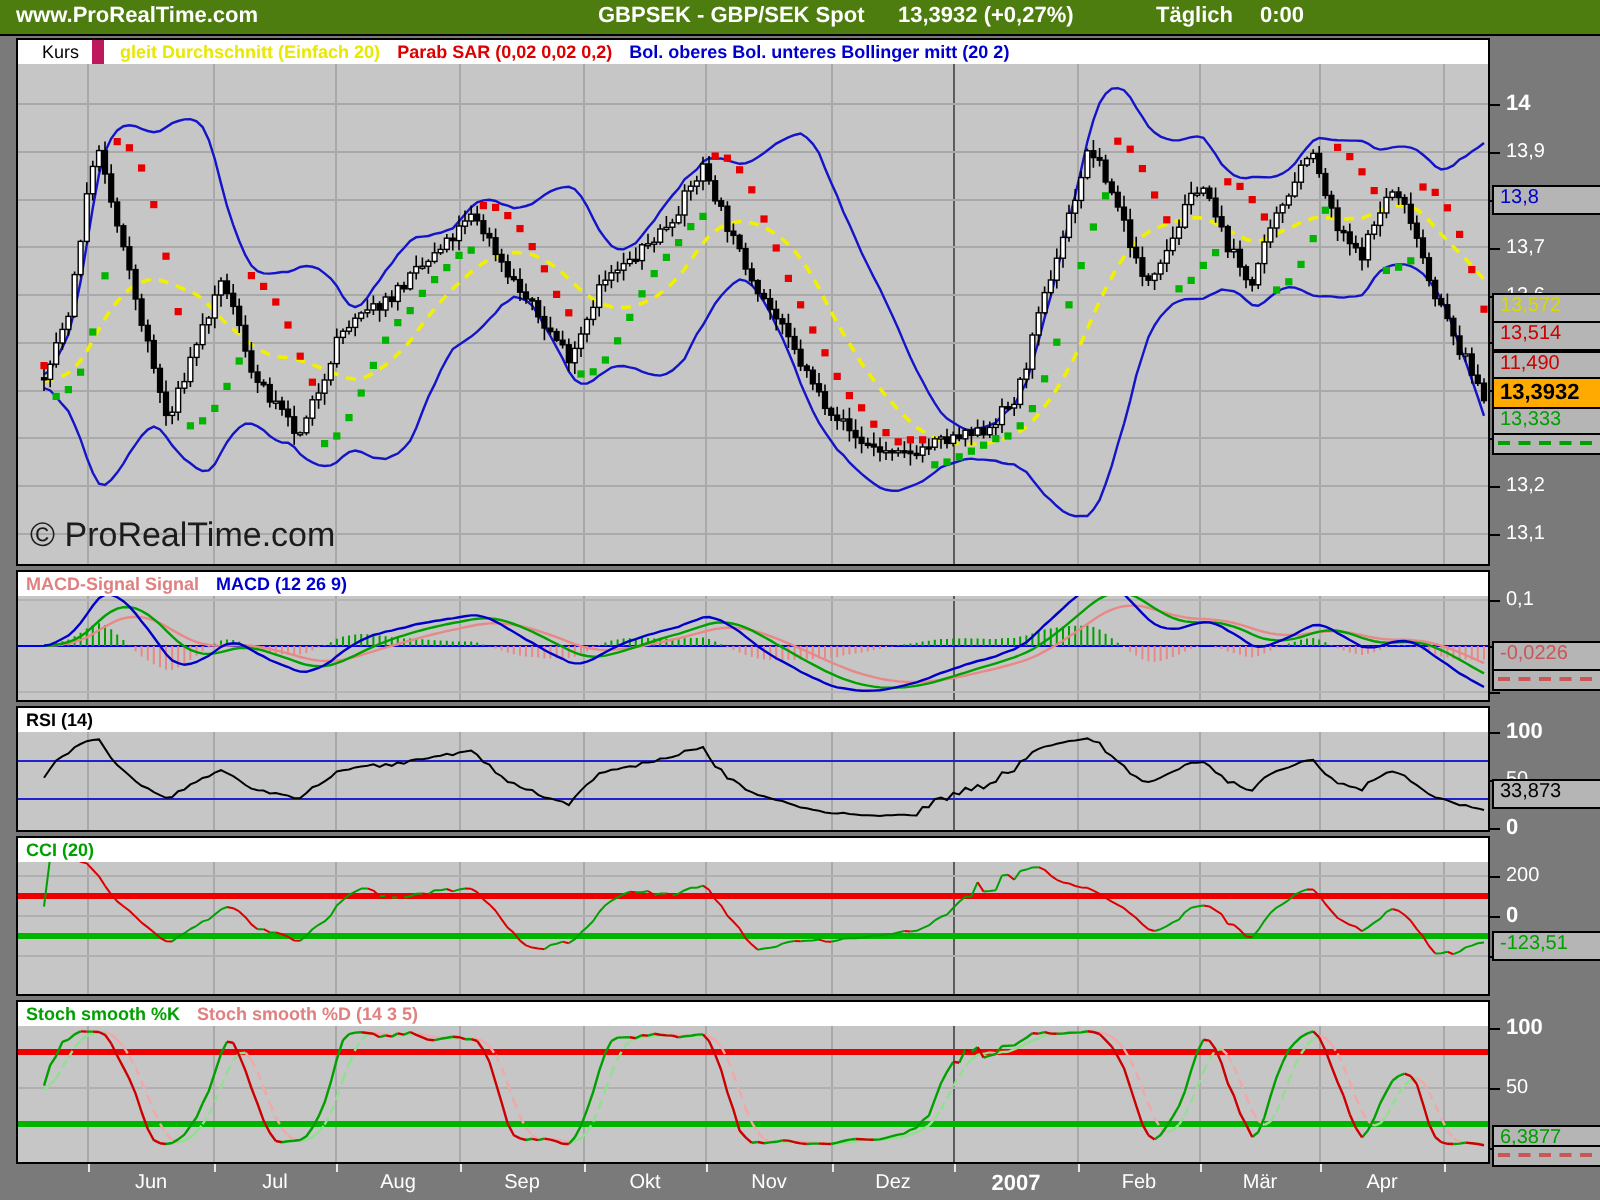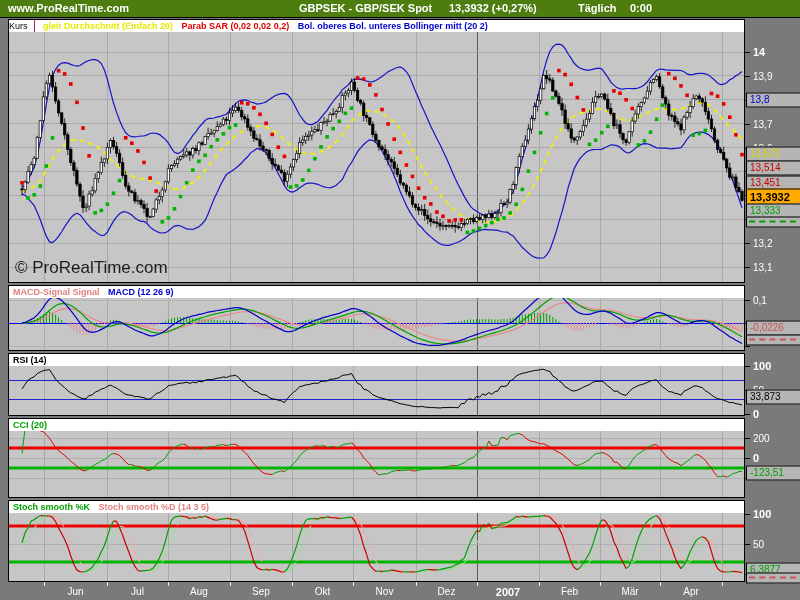--- a/index.html
+++ b/index.html
@@ -8,21 +8,21 @@
   .topbar{position:absolute;top:0;left:0;width:800px;height:17px;background:#4d7c0f;border-bottom:1px solid #000;}
   .topbar span{position:absolute;top:2px;color:#fff;font-size:11px;font-weight:bold;white-space:nowrap;}
   .tb-site{left:8px;}
   .tb-title{left:299px;}
   .tb-quote{left:449px;}
   .tb-tf{left:578px;}
   .tb-time{left:630px;}
   .panel{position:absolute;left:8px;width:737px;background:#c6c6c6;border:1px solid #000;box-sizing:border-box;}
   .phead{position:absolute;top:0;left:0;right:0;height:12px;background:#fff;border-bottom:1px solid #000;
          font-size:9px;line-height:12px;white-space:nowrap;overflow:hidden;}
-  .phead .tab{display:inline-block;padding:0 6px 0 0;color:#000;border-right:1px solid #be185d;height:12px;}
+  .phead .tab{display:inline-block;padding:0 6px 0 12px;color:#000;border-right:6px solid #be185d;height:12px;}
   .phead .hl{margin-left:6px;font-weight:bold;}
   .panel svg{position:absolute;left:0;top:12px;display:block;}
   .watermark{position:absolute;left:6px;bottom:4px;font-size:17px;color:#1c1c1c;}
   #right-axis{position:absolute;left:745px;top:0;width:55px;height:451px;}
   .ytick{position:absolute;left:0;width:5px;height:1px;background:#000;}
   .ylab{position:absolute;left:8px;transform:translateY(-50%);color:#fff;font-size:10px;white-space:nowrap;}
   .ylab.bold{font-weight:bold;font-size:11px;}
   .vbox{position:absolute;left:1px;width:50px;height:13px;background:#b5b5b5;border:1px solid #000;
         font-size:10px;line-height:12px;padding-left:3px;transform:translateY(-50%);white-space:nowrap;overflow:hidden;}
   .vbox.cur{width:52px;height:15px;background:#ffaa00;color:#000;font-weight:bold;font-size:11px;line-height:14px;}
@@ -587,21 +587,21 @@
     <div class="ylab bold" style="top: 514px;">100</div>
     <div class="ytick" style="top: 544px;"></div>
     <div class="ylab" style="top: 544px;">50</div>
     <div class="ytick" style="top: 323px;"></div>
     <div class="ytick" style="top: 346px;"></div>
     <div class="ytick" style="top: 478px;"></div>
     <div class="ytick" style="top: 574px;"></div>
     <div class="vbox" style="top: 100px; color: rgb(0, 0, 204);">13,8</div>
     <div class="vbox" style="top: 154px; color: rgb(216, 216, 0);">13,572</div>
     <div class="vbox" style="top: 168px; color: rgb(204, 0, 0);">13,514</div>
-    <div class="vbox" style="top: 183px; color: rgb(204, 0, 0);">13,451</div>
+    <div class="vbox" style="top: 183px; color: rgb(204, 0, 0);">11,490</div>
     <div class="vbox cur" style="top: 197px; color: rgb(0, 0, 0);">13,3932</div>
     <div class="vbox" style="top: 211px; color: rgb(0, 160, 0);">13,333</div>
     <div class="vbox swatch" style="top: 222px; color: rgb(0, 160, 0);">
       <div class="swline" style="border-top-color: rgb(0, 160, 0);"></div>
     </div>
     <div class="vbox" style="top: 328px; color: rgb(204, 85, 85);">-0,0226</div>
     <div class="vbox swatch" style="top: 340px; color: rgb(204, 85, 85);">
       <div class="swline" style="border-top-color: rgb(204, 85, 85);"></div>
     </div>
     <div class="vbox" style="top: 397px; color: rgb(0, 0, 0);">33,873</div>

